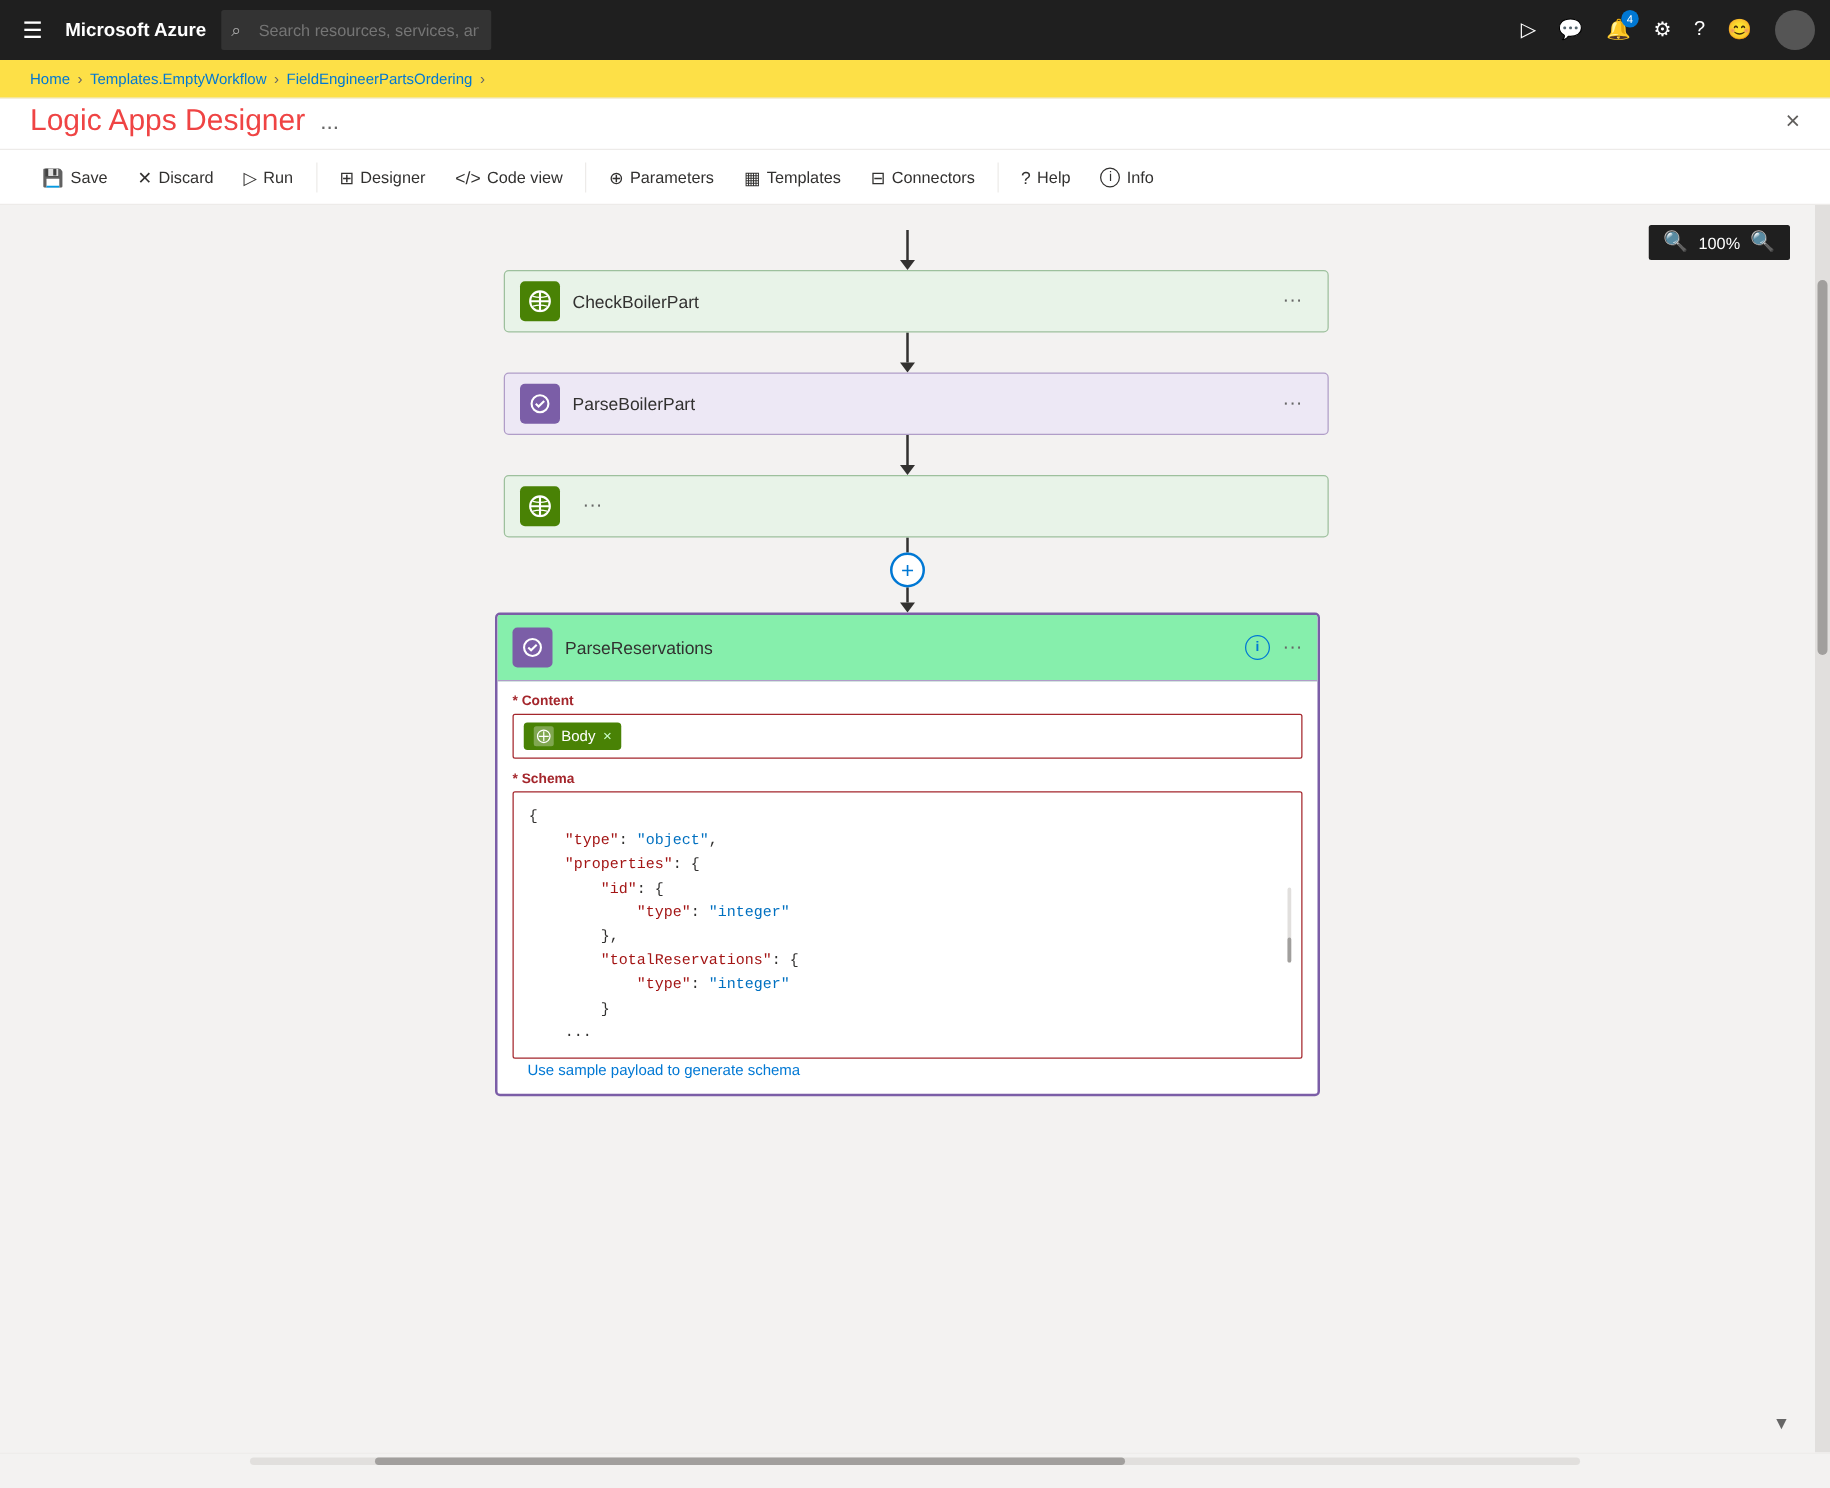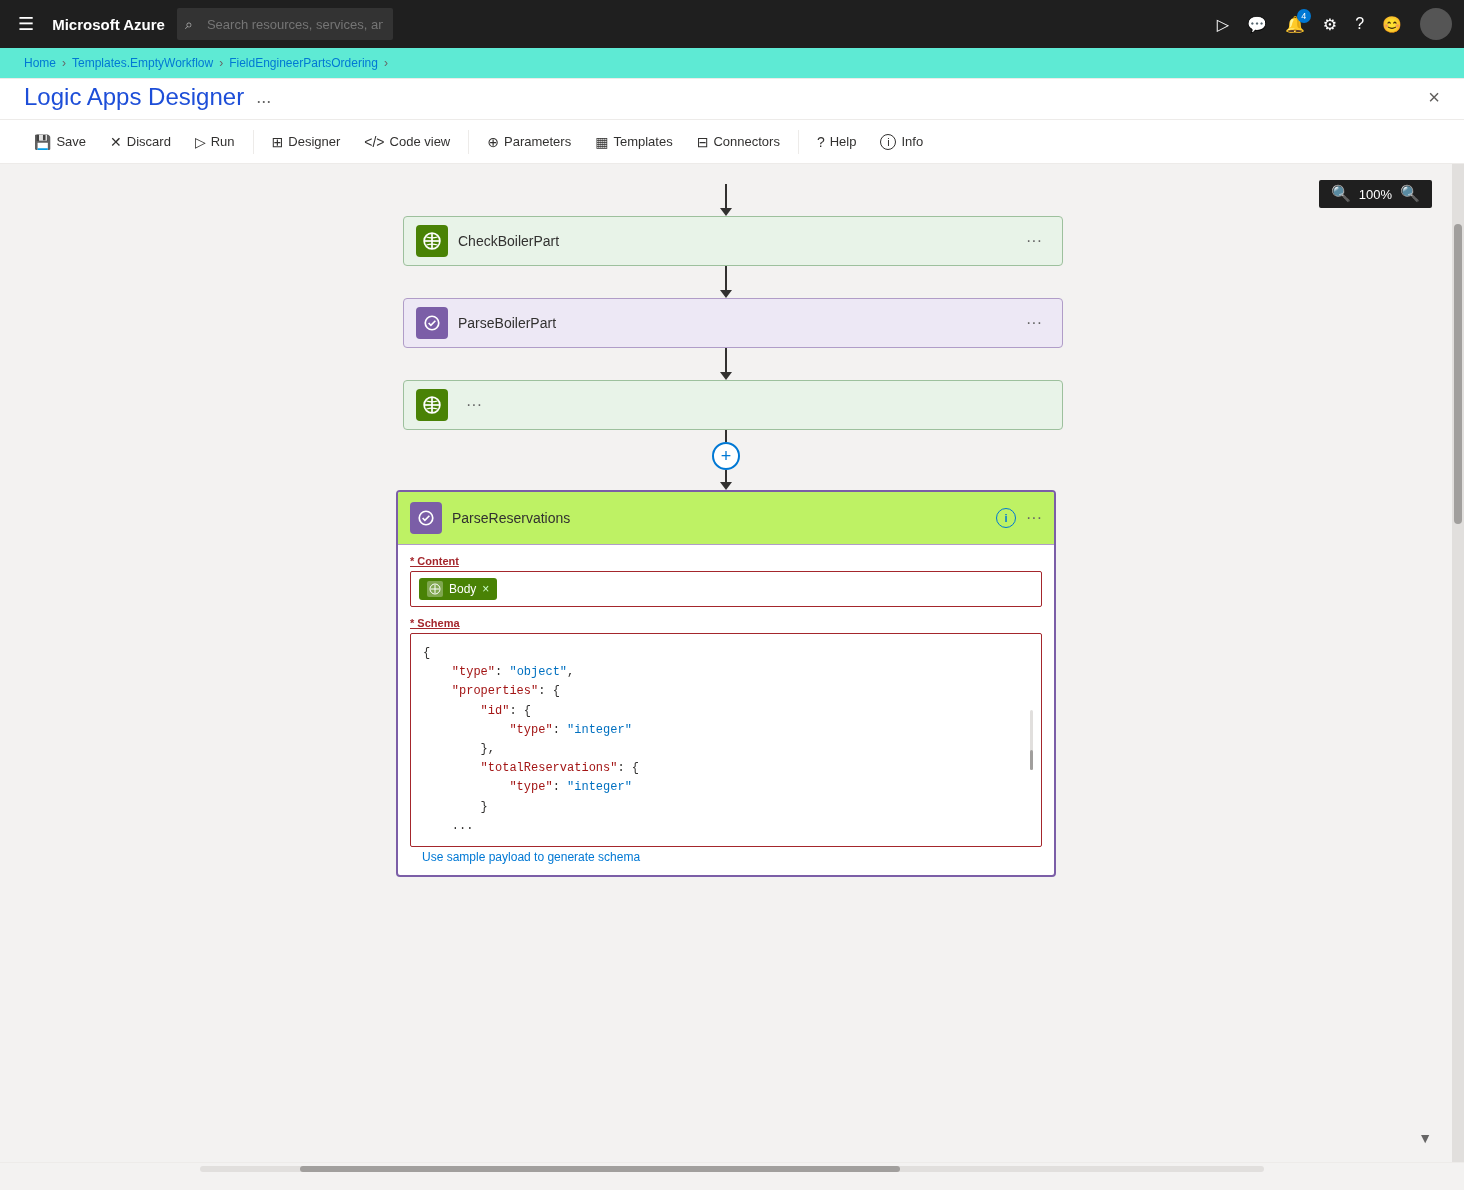--- a/index.html
+++ b/index.html
@@ -103,21 +103,21 @@
       background: white;
       padding: 4px 24px 0 24px;
       display: flex;
       align-items: center;
       gap: 12px;
       border-bottom: 1px solid #edebe9;
     }
     .page-title {
       font-size: 24px;
       font-weight: 300;
-      color: #1d4ed8;
+      color: #ef4444;
       padding-bottom: 8px;
     }
     .page-title-more {
       font-size: 18px;
       color: #666;
       cursor: pointer;
       padding-bottom: 8px;
     }
     .page-close {
       margin-left: auto;
@@ -306,21 +306,21 @@
 
     
     .expanded-node {
       width: 660px;
       border: 2px solid #7b5ea7;
       border-radius: 4px;
       background: white;
       overflow: hidden;
     }
     .expanded-node-header {
-      background: #bef264;
+      background: #86efac;
       display: flex;
       align-items: center;
       padding: 10px 12px;
       border-bottom: 1px solid #b09dc8;
     }
     .expanded-node-title { font-size: 14px; color: #323130; flex: 1; }
     .expanded-node-info {
       width: 20px;
       height: 20px;
       border-radius: 50%;
@@ -342,21 +342,21 @@
 
     
     .field-section {
       padding: 10px 12px;
     }
     .field-label {
       font-size: 11px;
       color: #a4262c;
       margin-bottom: 4px;
     }
-    .field-label span { color: #a4262c; font-weight: 600; text-decoration: underline; }
+    .field-label span { color: #a4262c; font-weight: 600; }
     .content-field {
       border: 1px solid #a4262c;
       border-radius: 2px;
       min-height: 36px;
       padding: 4px 8px;
       display: flex;
       align-items: center;
       background: white;
     }
     .content-tag {
@@ -464,21 +464,21 @@
       🔔
       <span class="topbar-badge">4</span>
     </span>
     <span class="topbar-icon">⚙</span>
     <span class="topbar-icon">?</span>
     <span class="topbar-icon">😊</span>
     <div class="topbar-avatar"></div>
   </div>
 </div>
 
-<div class="breadcrumb" style="background:#5eead4; border-bottom: 1px solid #edebe9;">
+<div class="breadcrumb" style="background:#fde047; border-bottom: 1px solid #edebe9;">
   <span class="breadcrumb-item">Home</span>
   <span class="breadcrumb-sep">›</span>
   <span class="breadcrumb-item">Templates.EmptyWorkflow</span>
   <span class="breadcrumb-sep">›</span>
   <span class="breadcrumb-item">FieldEngineerPartsOrdering</span>
   <span class="breadcrumb-sep">›</span>
 </div>
 
 <div class="page-header">
   <h1 class="page-title">Logic Apps Designer</h1>

